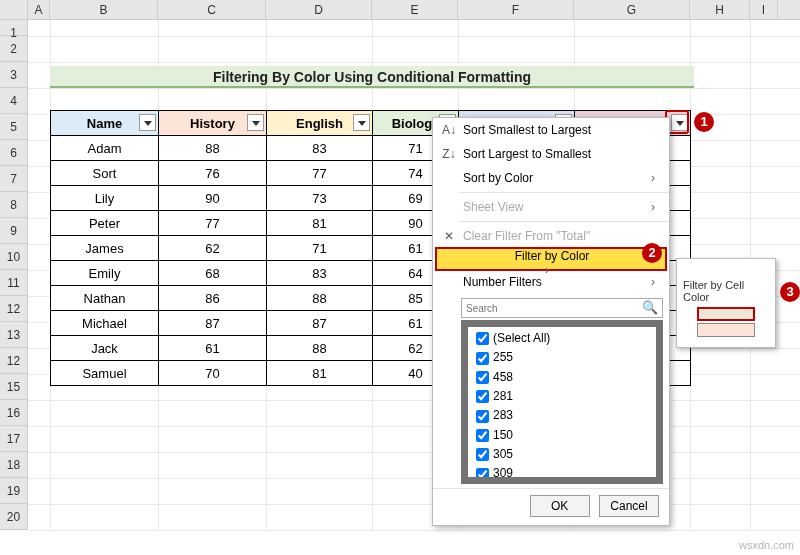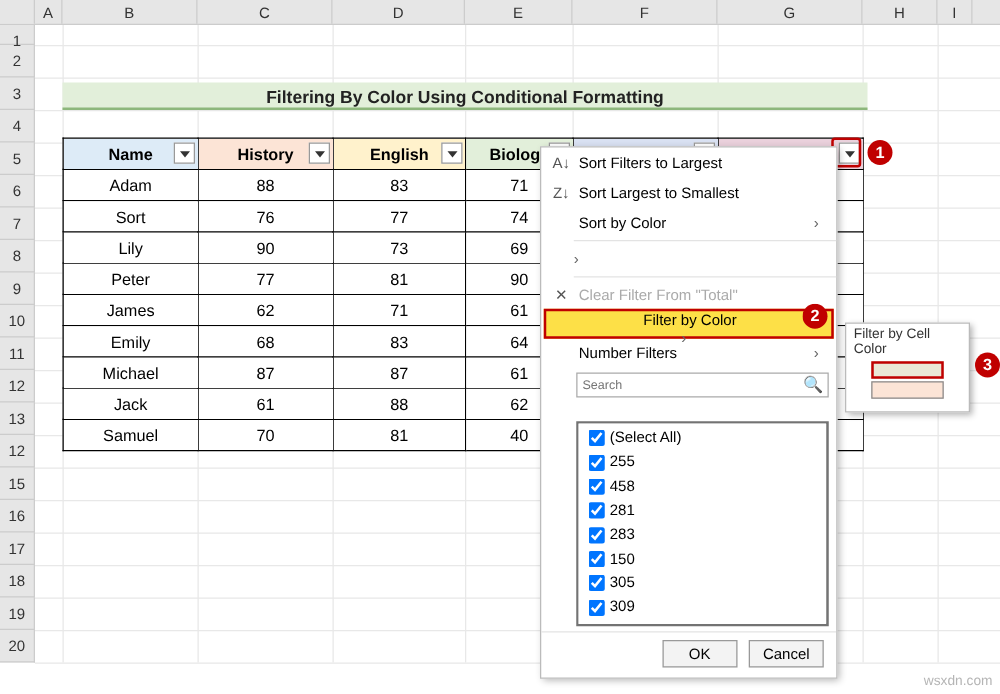--- a/index.html
+++ b/index.html
@@ -35,26 +35,26 @@
 .menu-item.disabled { color: #aaa; }
 .menu-item .mi-icon { width: 20px; text-align: center; color: #555; }
 .menu-item .mi-label { flex: 1; padding-left: 4px; }
 .menu-item .mi-arrow { width: 10px; color: #666; }
 .menu-item.highlight { background: #fde047; flex-direction: column; }
 .menu-item.highlight-box { border: 2.5px solid #c00000; margin: -1px 2px; }
 .menu-sep { height: 1px; background: #e3e3e3; margin: 2px 0 2px 26px; }
 .menu-search { margin: 4px 6px 2px 28px; position: relative; }
 .menu-search input { width: 100%; height: 20px; border: 1px solid #aaa; padding: 0 20px 0 4px; font-size: 10px; }
 .menu-search .sicon { position: absolute; right: 4px; top: 2px; color: #666; font-size: 13px; }
-.check-list { margin: 19px 6px 4px 28px; border: 2px solid #737373; height: 164px; overflow-y: scroll; padding: 2px 4px; background: #fff; }
+.check-list { margin: 2px 6px 4px 28px; border: 7px solid #737373; height: 164px; overflow-y: scroll; padding: 2px 4px; background: #fff; }
 .check-list label { display: block; font-size: 12px; line-height: 18px; }
 .check-list input { vertical-align: middle; margin-right: 4px; }
 .menu-buttons { text-align: right; padding: 6px 10px 2px; border-top: 1px solid #e3e3e3; margin-top: 4px; }
 .menu-buttons button { width: 60px; height: 22px; margin-left: 6px; background: #f3f3f3; border: 1px solid #999; font-size: 12px; }
-.submenu { position: absolute; left: 676px; top: 258px; width: 100px; background: #fff; border: 1px solid #bbb; box-shadow: 2px 2px 5px rgba(0,0,0,0.3); padding: 2px 6px 8px; font-size: 11px; }
+.submenu { position: absolute; left: 676px; top: 258px; width: 100px; background: #fff; border: 1px solid #bbb; box-shadow: 2px 2px 5px rgba(0,0,0,0.3); padding: 20px 6px 8px; font-size: 11px; }
 .submenu-title { font-size: 11px; margin-bottom: 4px; color: #333; }
 .color-swatch { width: 58px; height: 14px; border: 1px solid #888; margin: 2px auto; }
 .sw1 { background: #eae7d6; border: 2.5px solid #c00000; }
 .sw2 { background: #fce4d6; }
 .watermark { position: absolute; right: 6px; bottom: 4px; font-size: 11px; color: #b5b5b5; }
 </style>
 </head>
 <body>
 
 <div class="col-headers">
@@ -180,20 +180,28 @@
           </tr>
       <tr>
             <td>Emily</td>
             <td>68</td>
             <td>83</td>
             <td>64</td>
             <td></td>
             <td></td>
           </tr>
       <tr>
+            <td>Nathan</td>
+            <td>86</td>
+            <td>88</td>
+            <td>85</td>
+            <td></td>
+            <td></td>
+          </tr>
+      <tr>
             <td>Michael</td>
             <td>87</td>
             <td>87</td>
             <td>61</td>
             <td></td>
             <td></td>
           </tr>
       <tr>
             <td>Jack</td>
             <td>61</td>
@@ -214,34 +222,35 @@
       </table>
   </div>
 </div>
 
 <div class="redbox-1" style="left:665px; top:110px; width:24px; height:24px;"></div>
 <div class="callout" style="left:694px; top:112px;">1</div>
 
 <div class="menu">
   <div class="menu-item">
     <span class="mi-icon">A↓</span>
-    <span class="mi-label">Sort Filters to Largest</span>
+    <span class="mi-label">Sort Smallest to Largest</span>
   </div>
   <div class="menu-item">
     <span class="mi-icon">Z↓</span>
     <span class="mi-label">Sort Largest to Smallest</span>
   </div>
   <div class="menu-item">
     <span class="mi-icon"></span>
     <span class="mi-label">Sort by Color</span>
     <span class="mi-arrow">›</span>
   </div>
   <div class="menu-sep"></div>
   <div class="menu-item disabled">
     <span class="mi-icon"></span>
+    <span class="mi-label">Sheet View</span>
     <span class="mi-arrow">›</span>
   </div>
   <div class="menu-sep"></div>
   <div class="menu-item disabled">
     <span class="mi-icon">✕</span>
     <span class="mi-label">Clear Filter From "Total"</span>
   </div>
   <div class="menu-item highlight highlight-box">
     <span class="mi-icon"></span>
     <span class="mi-label">Filter by Color</span>

